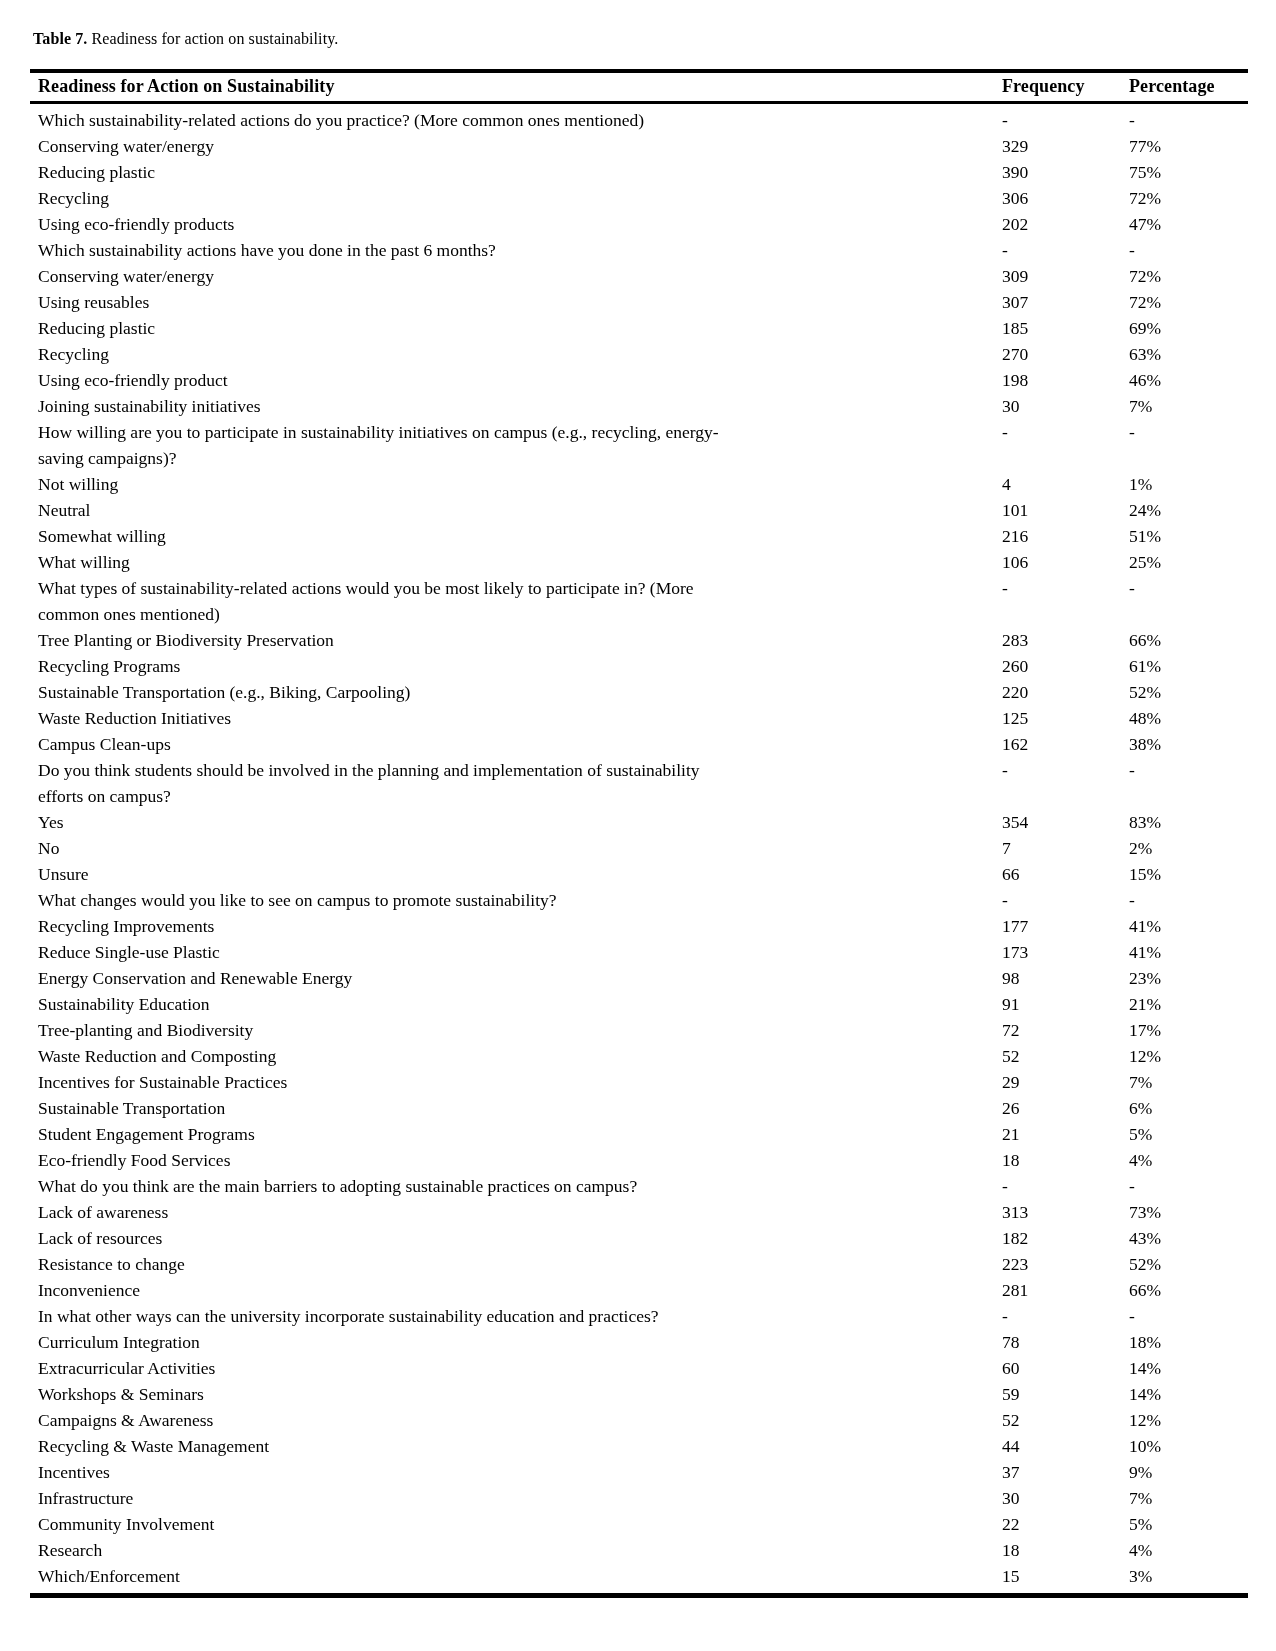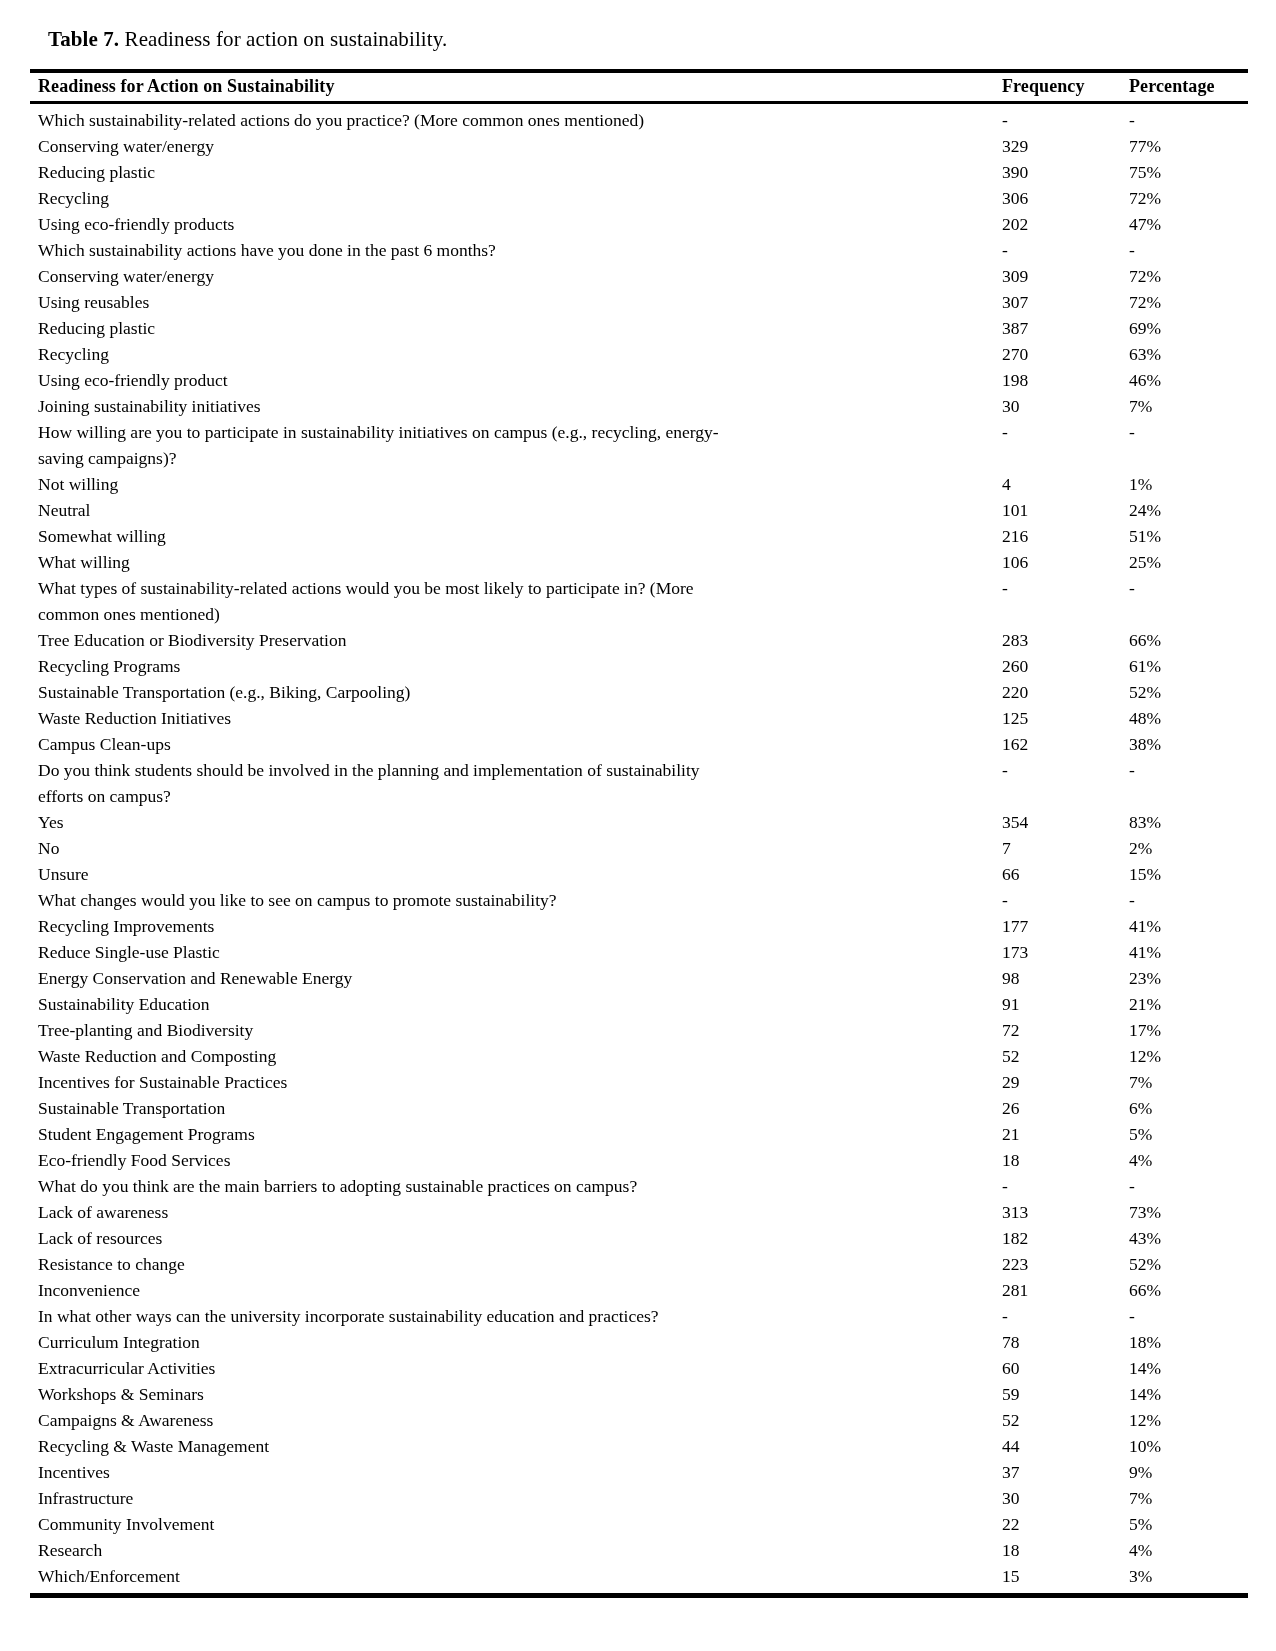--- a/index.html
+++ b/index.html
@@ -11,23 +11,23 @@
     font-family: "Liberation Serif", "DejaVu Serif", serif;
   }
   .page {
     width: 1276px;
     height: 1651px;
     background: #ffffff;
     padding: 27px 28px 0 30px;
     overflow: hidden;
   }
   .caption {
-    font-size: 21px;
+    font-size: 16px;
     line-height: 24px;
-    margin: 0 0 18px 18px;
+    margin: 0 0 18px 3px;
     letter-spacing: 0.1px;
   }
   .caption .caption-label { font-weight: 700; }
   table.data-table {
     width: 1218px;
     border-collapse: collapse;
     table-layout: fixed;
     border-top: 4px solid #000000;
     border-bottom: 5px solid #000000;
   }
@@ -114,21 +114,21 @@
           <td class="cell-frequency">309</td>
           <td class="cell-percentage">72%</td>
         </tr>
         <tr>
           <td class="cell-label">Using reusables</td>
           <td class="cell-frequency">307</td>
           <td class="cell-percentage">72%</td>
         </tr>
         <tr>
           <td class="cell-label">Reducing plastic</td>
-          <td class="cell-frequency">387</td>
+          <td class="cell-frequency">185</td>
           <td class="cell-percentage">69%</td>
         </tr>
         <tr>
           <td class="cell-label">Recycling</td>
           <td class="cell-frequency">270</td>
           <td class="cell-percentage">63%</td>
         </tr>
         <tr>
           <td class="cell-label">Using eco-friendly product</td>
           <td class="cell-frequency">198</td>
@@ -165,21 +165,21 @@
           <td class="cell-frequency">106</td>
           <td class="cell-percentage">25%</td>
         </tr>
         <tr>
           <td class="cell-label">What types of sustainability-related actions would you be most likely to participate in? (More
 common ones mentioned)</td>
           <td class="cell-frequency">-</td>
           <td class="cell-percentage">-</td>
         </tr>
         <tr>
-          <td class="cell-label">Tree Education or Biodiversity Preservation</td>
+          <td class="cell-label">Tree Planting or Biodiversity Preservation</td>
           <td class="cell-frequency">283</td>
           <td class="cell-percentage">66%</td>
         </tr>
         <tr>
           <td class="cell-label">Recycling Programs</td>
           <td class="cell-frequency">260</td>
           <td class="cell-percentage">61%</td>
         </tr>
         <tr>
           <td class="cell-label">Sustainable Transportation (e.g., Biking, Carpooling)</td>

